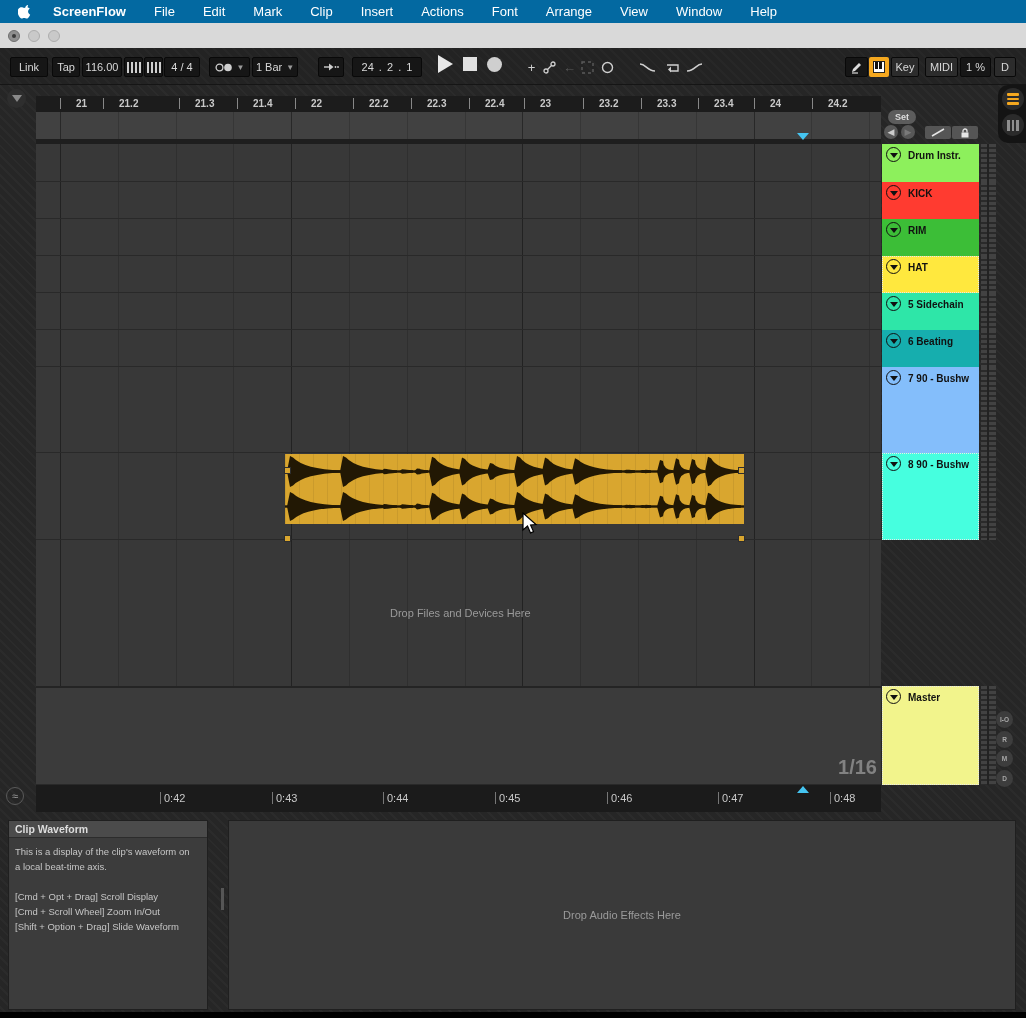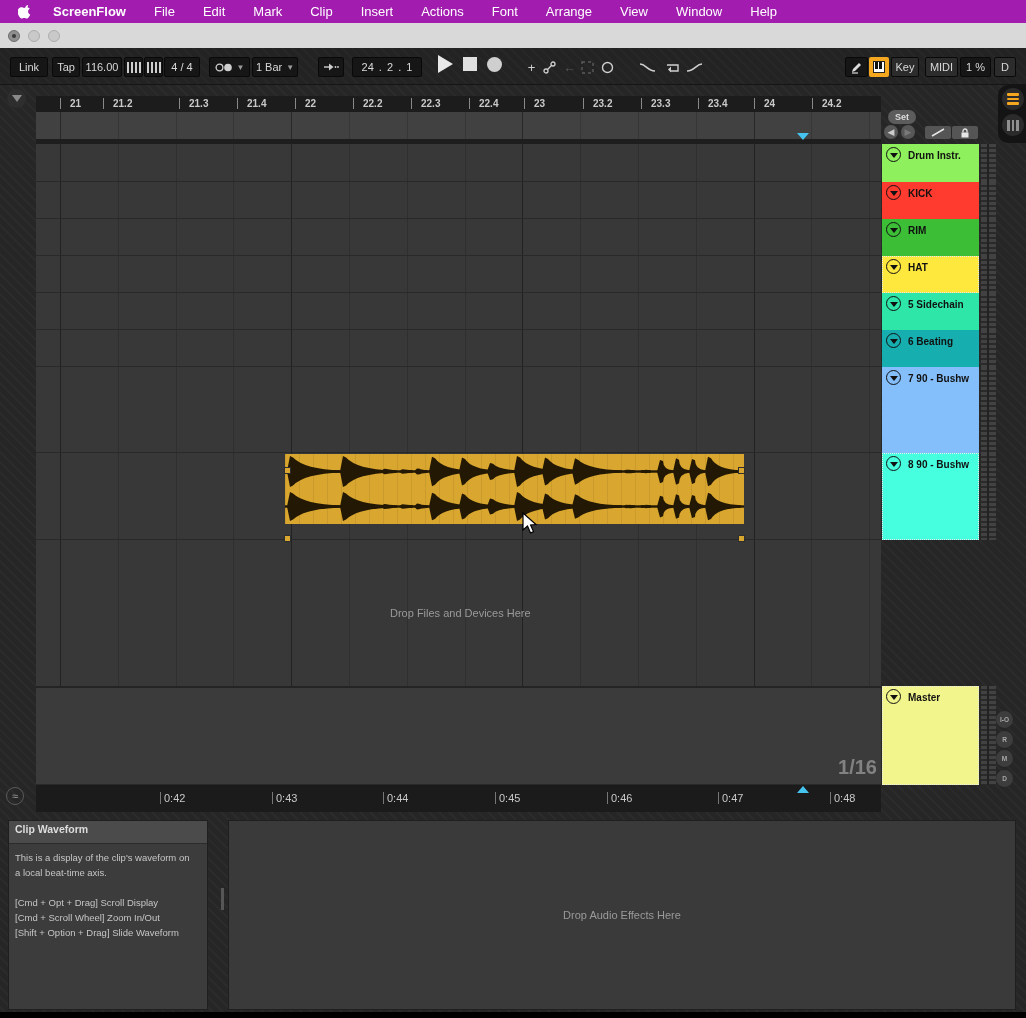--- a/index.html
+++ b/index.html
@@ -10,21 +10,21 @@
     position:relative; overflow:hidden;
     -webkit-font-smoothing:antialiased;
   }
   .hatch {
     background-color:#262626;
     background-image:repeating-linear-gradient(45deg, rgba(255,255,255,0.025) 0 2px, transparent 2px 7px);
   }
 
   
   #menubar { position:absolute; left:0; top:0; width:1026px; height:23px;
-    background:#a21caf; display:flex; align-items:center; color:#fff; font-size:13px; z-index:50; }
+    background:#0369a1; display:flex; align-items:center; color:#fff; font-size:13px; z-index:50; }
   #menubar .apple { margin-left:18px; width:15px; height:15px; display:flex; align-items:center; }
   #menubar .appname { font-weight:bold; margin-left:20px; }
   #menubar .mitem { margin-left:28px; }
 
   
   #titlebar { position:absolute; left:0; top:23px; width:1026px; height:25px;
     background:#D9D9D9; display:flex; align-items:center; z-index:49; }
   .tlight { width:12px; height:12px; border-radius:50%; margin-left:8px; position:relative; }
   .tl1 { background:#8f8f8f; border:1px solid #6f6f6f; }
   .tl1::after{ content:""; position:absolute; left:3px; top:3px; width:4px; height:4px; border-radius:50%; background:#3a3a3a;}
@@ -52,21 +52,21 @@
   .ticon.dim { color:#5a5a5a; }
   .keybtn { position:absolute; top:9px; height:20px; width:20px; background:#F5A81F; border-radius:2px;
     display:flex; align-items:center; justify-content:center; }
   .keybtn .keys { width:12px; height:12px; background:#fff; border:1px solid #222; display:flex; }
   .keybtn .keys i { width:3px; height:7px; background:#111; margin-left:1px; display:block; }
 
   
   #bar-ruler { position:absolute; left:36px; top:96px; width:845px; height:16px; background:#1c1c1c;
     overflow:hidden; z-index:5; }
   #bar-ruler .tick { position:absolute; top:2px; color:#c9c9c9; font-size:10px; font-weight:bold;
-    border-left:1px solid #888; padding-left:9px; line-height:11px; }
+    border-left:1px solid #888; padding-left:15px; line-height:11px; }
   #scrub { position:absolute; left:36px; top:112px; width:845px; height:27px; background:#414141; overflow:hidden; z-index:4; }
   #grid-divider { position:absolute; left:36px; top:139px; width:845px; height:5px; background:#1e1e1e; z-index:4; }
   #grid { position:absolute; left:36px; top:144px; width:845px; height:641px; background:#383838; overflow:hidden; z-index:3; }
   .gline { position:absolute; top:0; bottom:0; width:1px; background:rgba(0,0,0,0.16); }
   .gline.bar { background:rgba(0,0,0,0.38); }
   .lane { position:absolute; left:0; width:845px; border-bottom:1px solid #292929; }
   .drop-hint { color:#9a9a9a; font-size:11px; }
   #grid-size-label { position:absolute; color:#828282; font-size:20px; font-weight:bold; }
   .marker-down { position:absolute; width:0; height:0; border-left:6px solid transparent; border-right:6px solid transparent;
     border-top:7px solid #45C4F0; z-index:6; }
@@ -123,21 +123,21 @@
   #browser-toggle { position:absolute; left:7px; top:89px; width:19px; height:19px; border-radius:50%;
     background:#2e2e2e; color:#8a8a8a; display:flex; align-items:center; justify-content:center; z-index:9; }
   #browser-toggle::after { content:""; width:0; height:0; border-left:5px solid transparent; border-right:5px solid transparent;
     border-top:7px solid #8a8a8a; }
   #wave-toggle { position:absolute; left:6px; top:787px; width:18px; height:18px; border-radius:50%;
     border:1.5px solid #5a5a5a; color:#9a9a9a; font-size:11px; display:flex; align-items:center; justify-content:center; z-index:9; }
 
   
   #info-panel { position:absolute; left:8px; top:820px; width:200px; height:190px; background:#3C3C3C;
     border:1px solid #1f1f1f; z-index:10; }
-  #info-title { height:23px; background:#4B4B4B; color:#ddd; font-size:10.5px; font-weight:bold;
+  #info-title { height:17px; background:#4B4B4B; color:#ddd; font-size:10.5px; font-weight:bold;
     padding:2px 0 0 6px; border-bottom:1px solid #2c2c2c; }
   #info-body { padding:6px 6px; color:#c6c6c6; font-size:9.5px; line-height:15px; }
   #device-panel { position:absolute; left:228px; top:820px; width:788px; height:190px; background:#3A3A3A;
     border:1px solid #1f1f1f; display:flex; align-items:center; justify-content:center; z-index:10; }
   #device-meter { position:absolute; left:221px; top:888px; width:3px; height:22px; background:#565656; z-index:10; }
   #statusbar { position:absolute; left:0; top:1012px; width:1026px; height:6px; background:#000; z-index:10; }
 
   
   #cursor { position:absolute; z-index:30; }
 </style>

